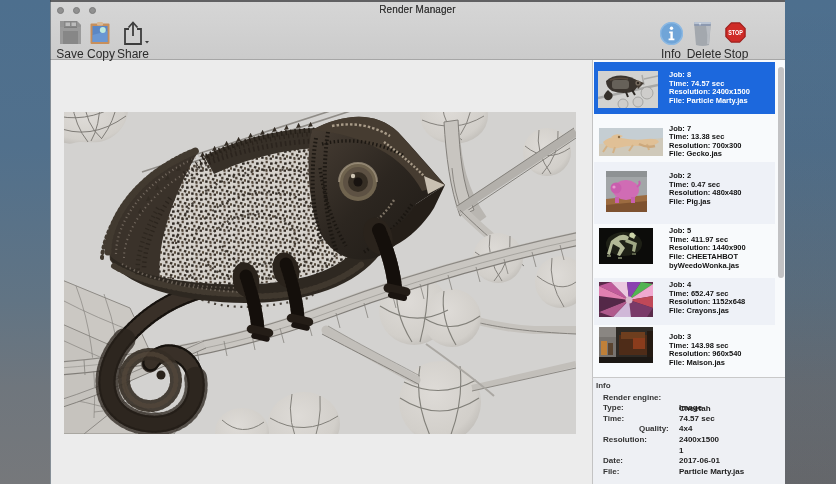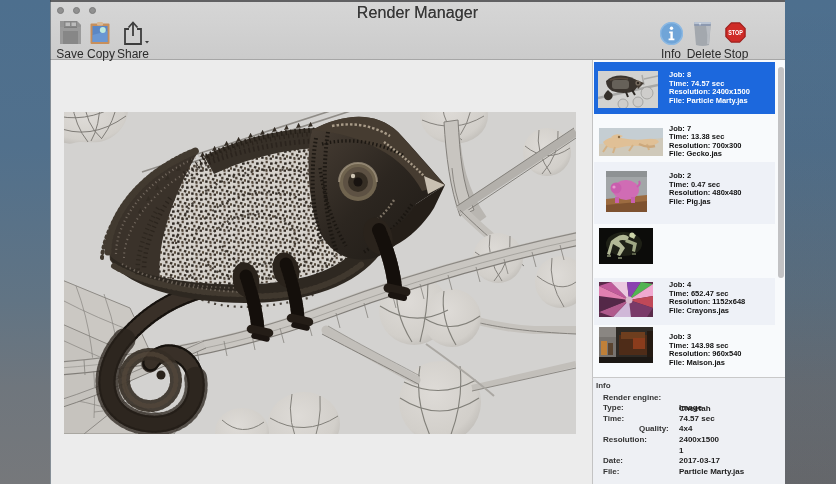--- a/index.html
+++ b/index.html
@@ -7,21 +7,21 @@
   body { font-family:"Liberation Sans", sans-serif; position:relative;
     background:linear-gradient(180deg,#4d6f8e 0%,#51708c 30%,#617484 62%,#6f767d 80%,#76787b 100%); }
   #win { position:absolute; left:50px; top:0; width:735px; height:484px; background:#ececec; }
   
   #bar { position:absolute; left:0; top:0; width:735px; height:60px;
     background:linear-gradient(180deg,#d6d6d6 0%,#d2d2d2 40%,#cbcbcb 100%);
     border-bottom:1px solid #a6a6a6; }
   .tl { position:absolute; top:7px; width:7px; height:7px; border-radius:50%;
     background:#909090; border:1px solid #7b7b7b; }
   #title { position:absolute; top:3.5px; left:0; width:735px; text-align:center;
-    font-size:16px; color:#383838; letter-spacing:0.1px; text-shadow:0 0 0.6px rgba(56,56,56,0.9); }
+    font-size:10px; color:#383838; letter-spacing:0.1px; text-shadow:0 0 0.6px rgba(56,56,56,0.9); }
   .lbl { position:absolute; font-size:12px; color:#2b2b2b; text-align:center; }
   
   #side { position:absolute; left:542px; top:60px; width:193px; height:424px;
     background:#f8fafc; border-left:1px solid #c3c3c3;padding-left:9px; }
   .row { position:absolute; left:1px; width:181px; }
   .jt { position:absolute; font-size:7.5px; font-weight:bold; line-height:8.65px; color:#111; white-space:pre; }
   .thumb { position:absolute; }
   #scroll { position:absolute; left:185px; top:7px; width:6px; height:211px;
     background:#c2c2c4; border-radius:3px; }
   #info { position:absolute; left:542px; top:377px; width:193px; height:107px;
@@ -320,20 +320,25 @@
 Resolution: 2400x1500
 File: Particle Marty.jas</div>
     <div class="jt" style="left:76px; top:64.5px;">Job: 7
 Time: 13.38 sec
 Resolution: 700x300
 File: Gecko.jas</div>
     <div class="jt" style="left:76px; top:112px;">Job: 2
 Time: 0.47 sec
 Resolution: 480x480
 File: Pig.jas</div>
+    <div class="jt" style="left:76px; top:167px;">Job: 5
+Time: 411.97 sec
+Resolution: 1440x900
+File: CHEETAHBOT
+byWeedoWonka.jas</div>
     <div class="jt" style="left:76px; top:221px;">Job: 4
 Time: 652.47 sec
 Resolution: 1152x648
 File: Crayons.jas</div>
     <div class="jt" style="left:76px; top:273px;">Job: 3
 Time: 143.98 sec
 Resolution: 960x540
 File: Maison.jas</div>
 
     <svg class="thumb" style="left:5px; top:11px;" width="60" height="37" viewBox="0 0 60 37">
@@ -421,17 +426,17 @@
       <div class="iv" style="left:86px; top:25.2px;text-align:center;">Image</div>
     <div class="il" style="left:10px; top:35.8px;">Time:</div>
       <div class="iv" style="left:86px; top:35.8px;">74.57 sec</div>
     <div class="il" style="left:10px; top:46.4px;margin-left:36px;">Quality:</div>
       <div class="iv" style="left:86px; top:46.4px;">4x4</div>
     <div class="il" style="left:10px; top:57px;">Resolution:</div>
       <div class="iv" style="left:86px; top:57px;">2400x1500</div>
     <div class="il" style="left:10px; top:67.7px;margin-top:36px;">Frames:</div>
       <div class="iv" style="left:86px; top:67.7px;">1</div>
     <div class="il" style="left:10px; top:78.3px;">Date:</div>
-      <div class="iv" style="left:86px; top:78.3px;">2017-03-17</div>
+      <div class="iv" style="left:86px; top:78.3px;">2017-06-01</div>
     <div class="il" style="left:10px; top:89px;text-align:right;">File:</div>
       <div class="iv" style="left:86px; top:89px;">Particle Marty.jas</div>
   </div>
 </div>
 
 </body></html>

